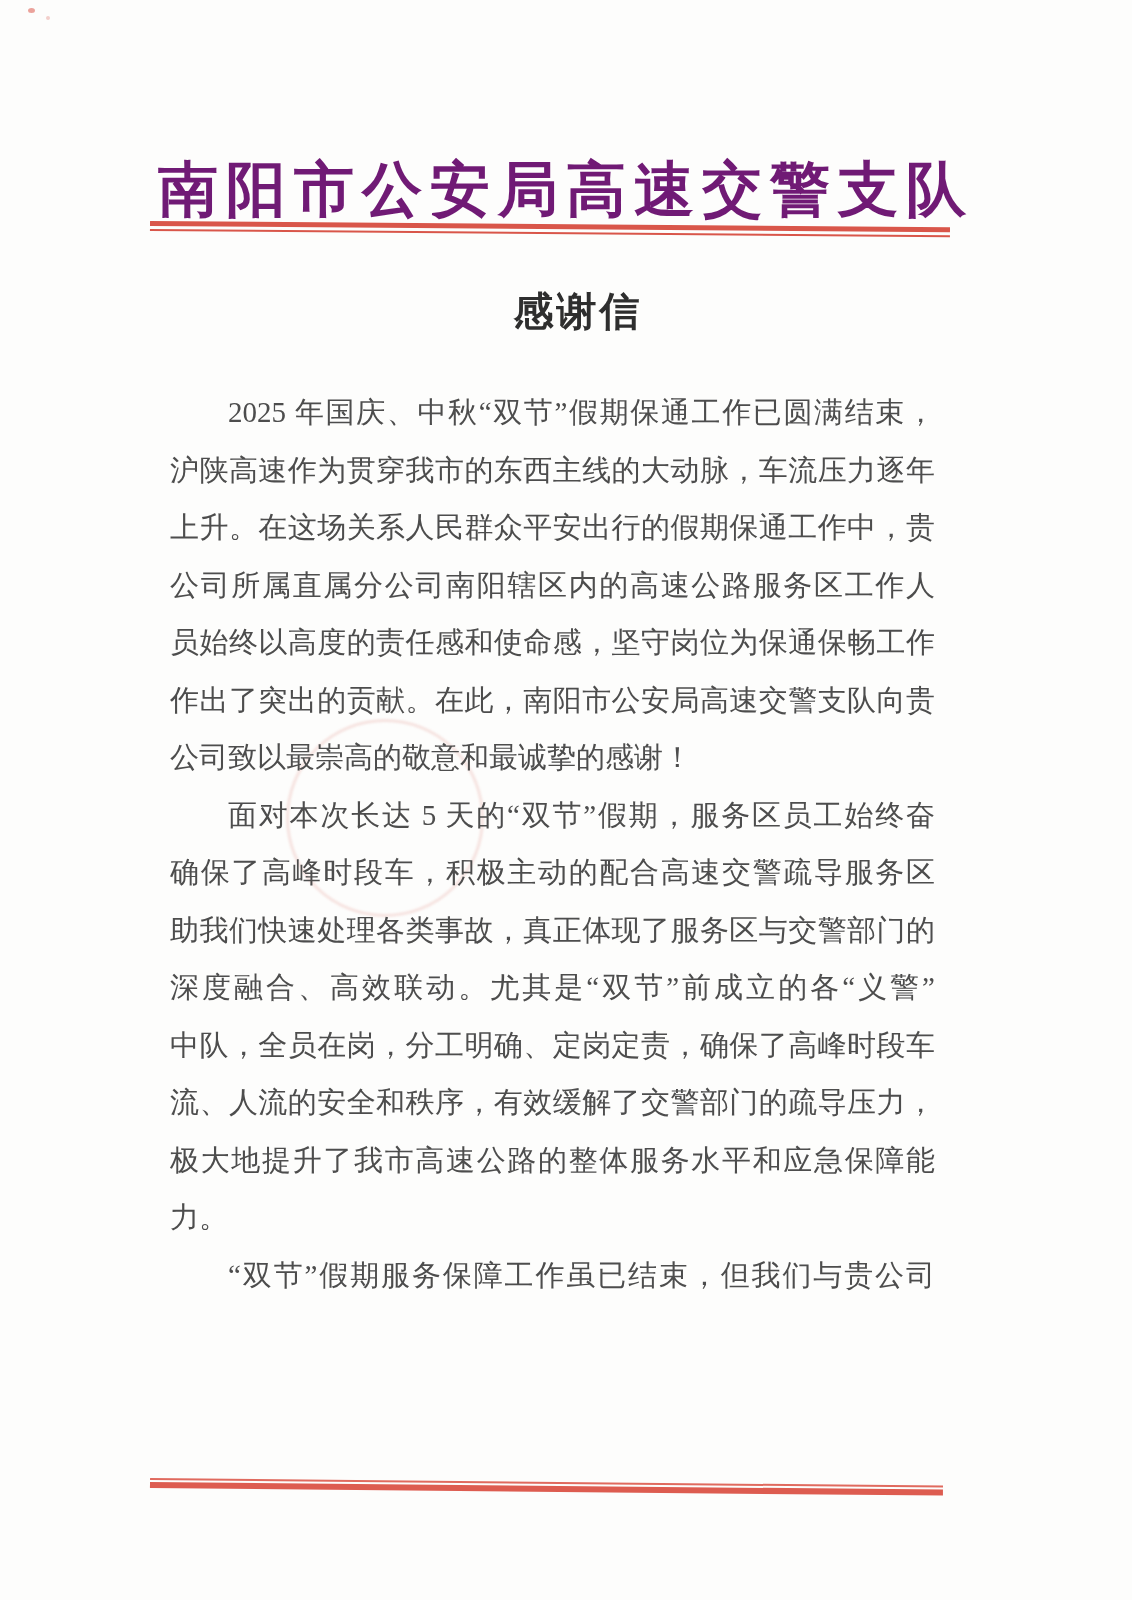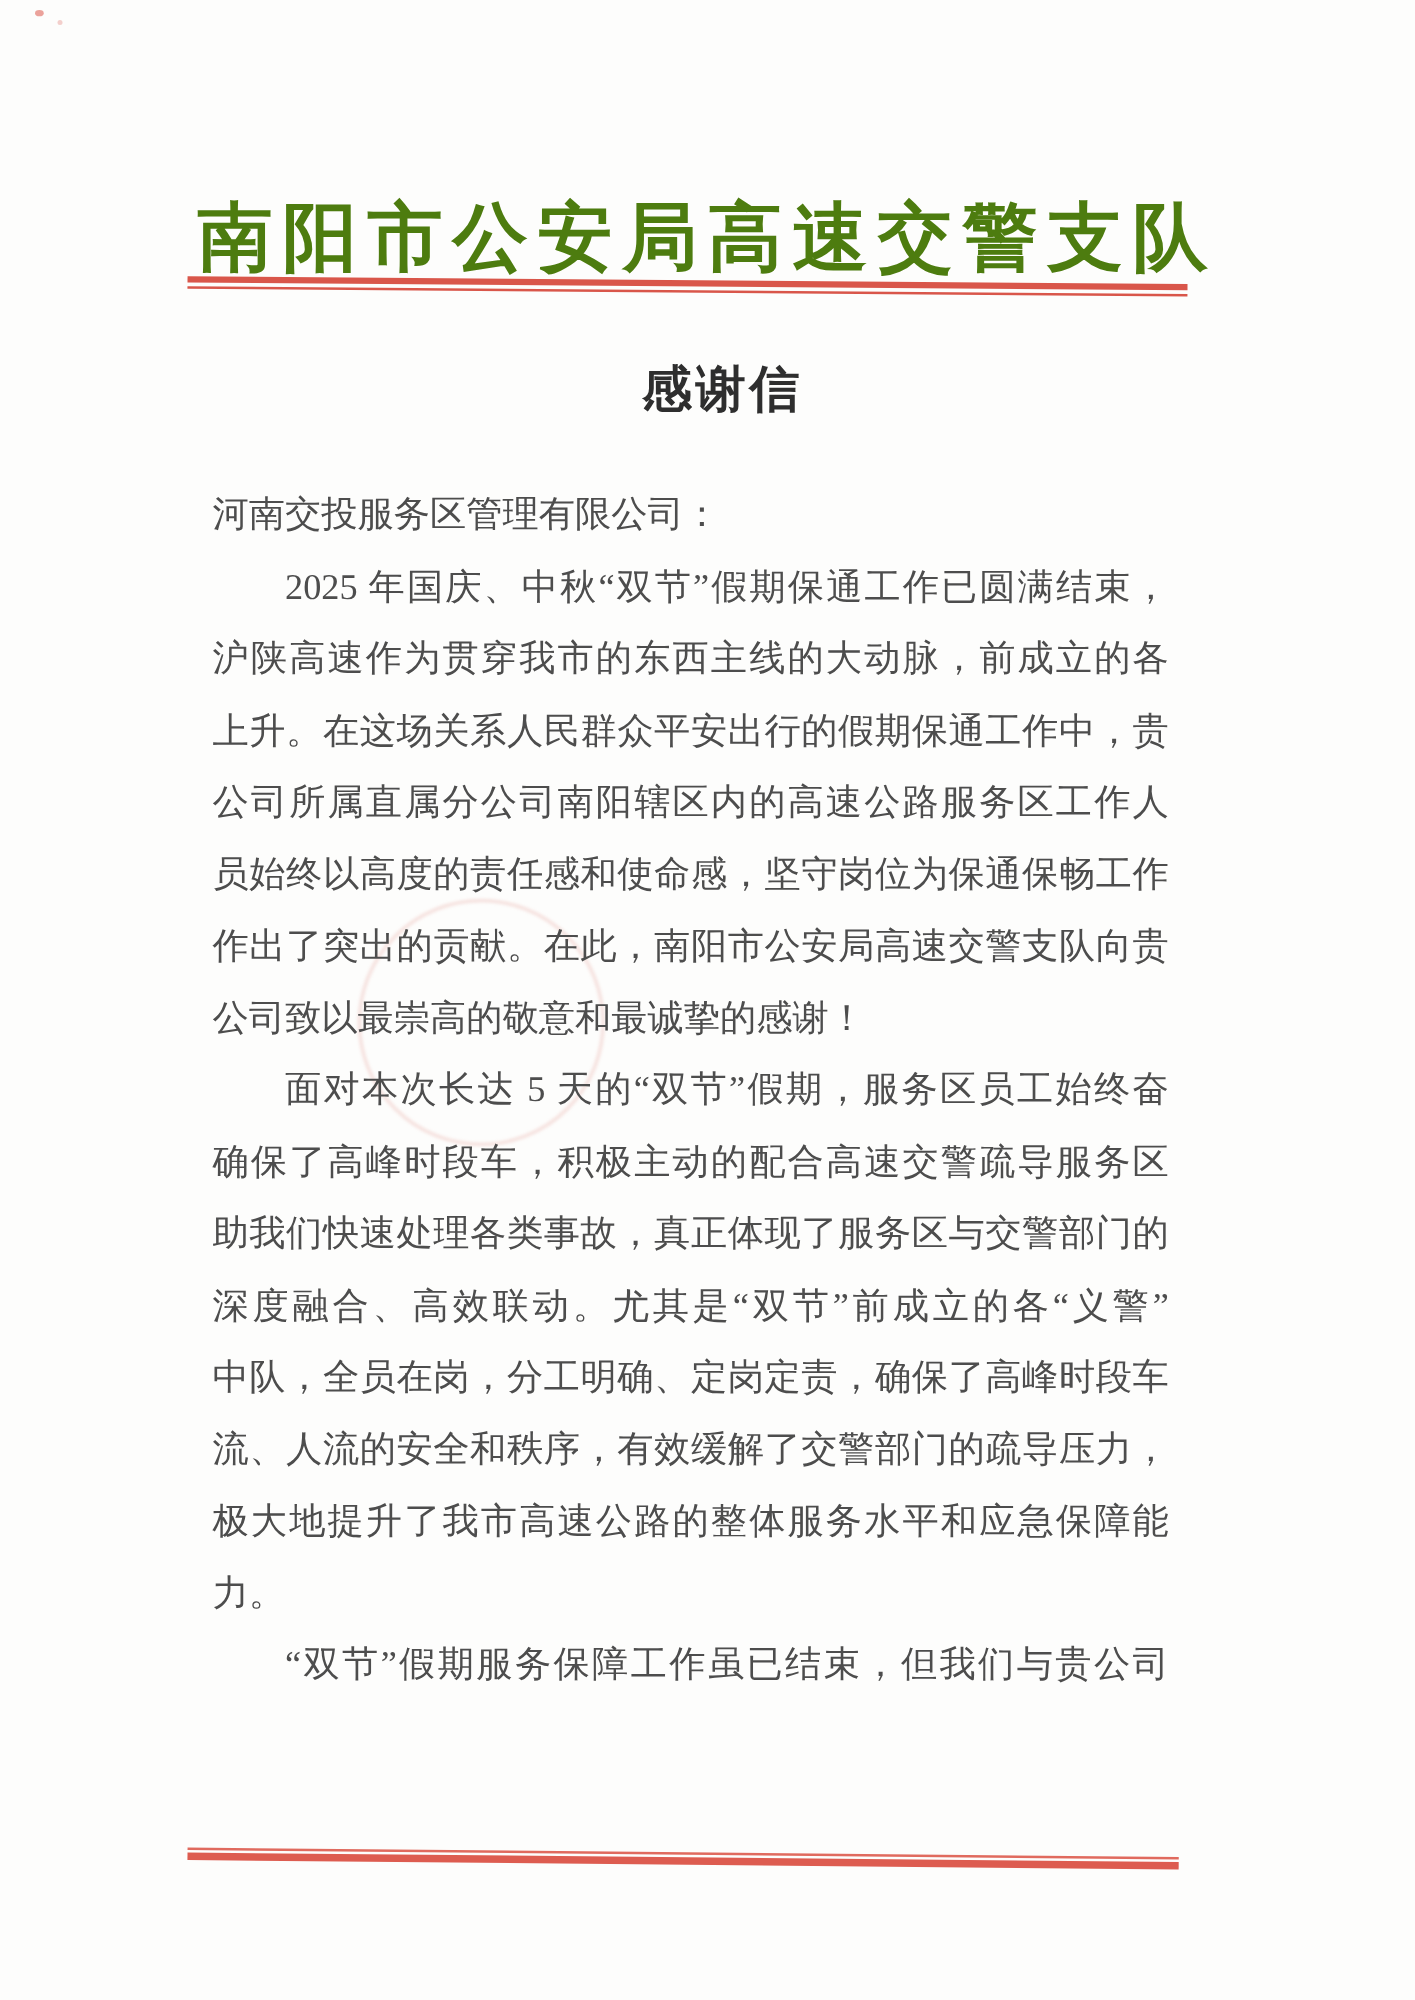--- a/index.html
+++ b/index.html
@@ -12,21 +12,21 @@
   .letter{
     position:relative;width:1132px;height:1600px;
     background:#fdfdfc;
   }
   
   .letterhead{
     position:absolute;top:150px;left:0;right:0;height:80px;
     line-height:80px;text-align:center;
     font-size:60px;font-weight:700;
     letter-spacing:8px;
-    color:#4d7c0f;
+    color:#701a75;
     white-space:nowrap;
   }
   .rule-top{
     position:absolute;left:150px;top:221px;width:800px;height:3px;
     border-top:5px solid #d9564a;
     border-bottom:2px solid #d9564a;
     transform:rotate(0.45deg);transform-origin:left center;
   }
   .doc-title{
     position:absolute;top:283px;left:0;right:0;height:58px;
@@ -82,23 +82,22 @@
 
   <div class="letterhead">南阳市公安局高速交警支队</div>
 
   <div class="rule-top"></div>
 
   <div class="doc-title">感谢信</div>
 
   <div class="seal"></div>
 
   <div class="body-text">
-      <div class="line">河南交投服务区管理有限公司：</div>
       <div class="line just indent">2025 年国庆、中秋“双节”假期保通工作已圆满结束，</div>
-      <div class="line just">沪陕高速作为贯穿我市的东西主线的大动脉，前成立的各</div>
+      <div class="line just">沪陕高速作为贯穿我市的东西主线的大动脉，车流压力逐年</div>
       <div class="line just">上升。在这场关系人民群众平安出行的假期保通工作中，贵</div>
       <div class="line just">公司所属直属分公司南阳辖区内的高速公路服务区工作人</div>
       <div class="line just">员始终以高度的责任感和使命感，坚守岗位为保通保畅工作</div>
       <div class="line just">作出了突出的贡献。在此，南阳市公安局高速交警支队向贵</div>
       <div class="line">公司致以最崇高的敬意和最诚挚的感谢！</div>
       <div class="line just indent">面对本次长达 5 天的“双节”假期，服务区员工始终奋</div>
       <div class="line just">确保了高峰时段车，积极主动的配合高速交警疏导服务区</div>
       <div class="line just">助我们快速处理各类事故，真正体现了服务区与交警部门的</div>
       <div class="line just">深度融合、高效联动。尤其是“双节”前成立的各“义警”</div>
       <div class="line just">中队，全员在岗，分工明确、定岗定责，确保了高峰时段车</div>

